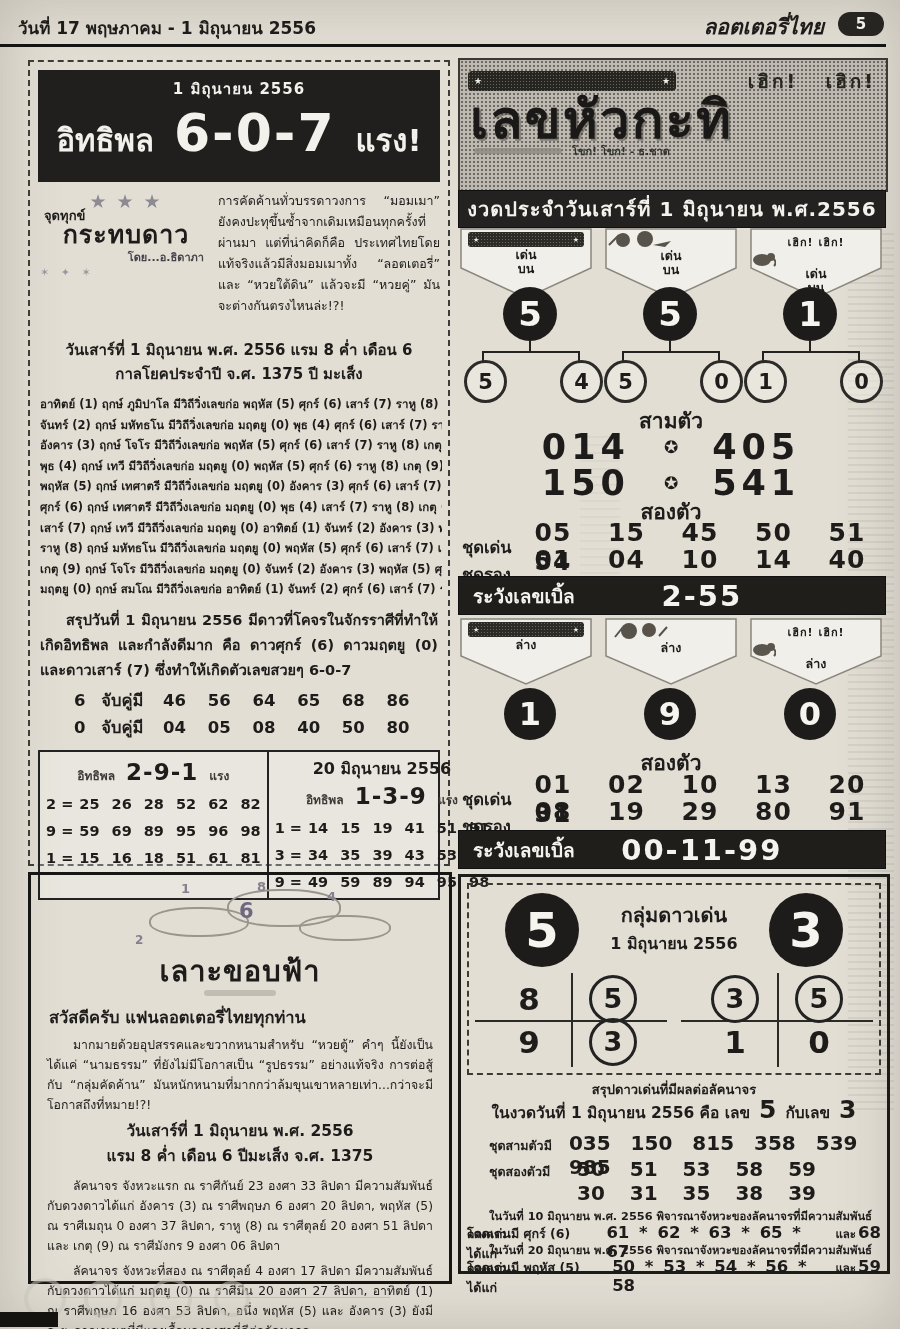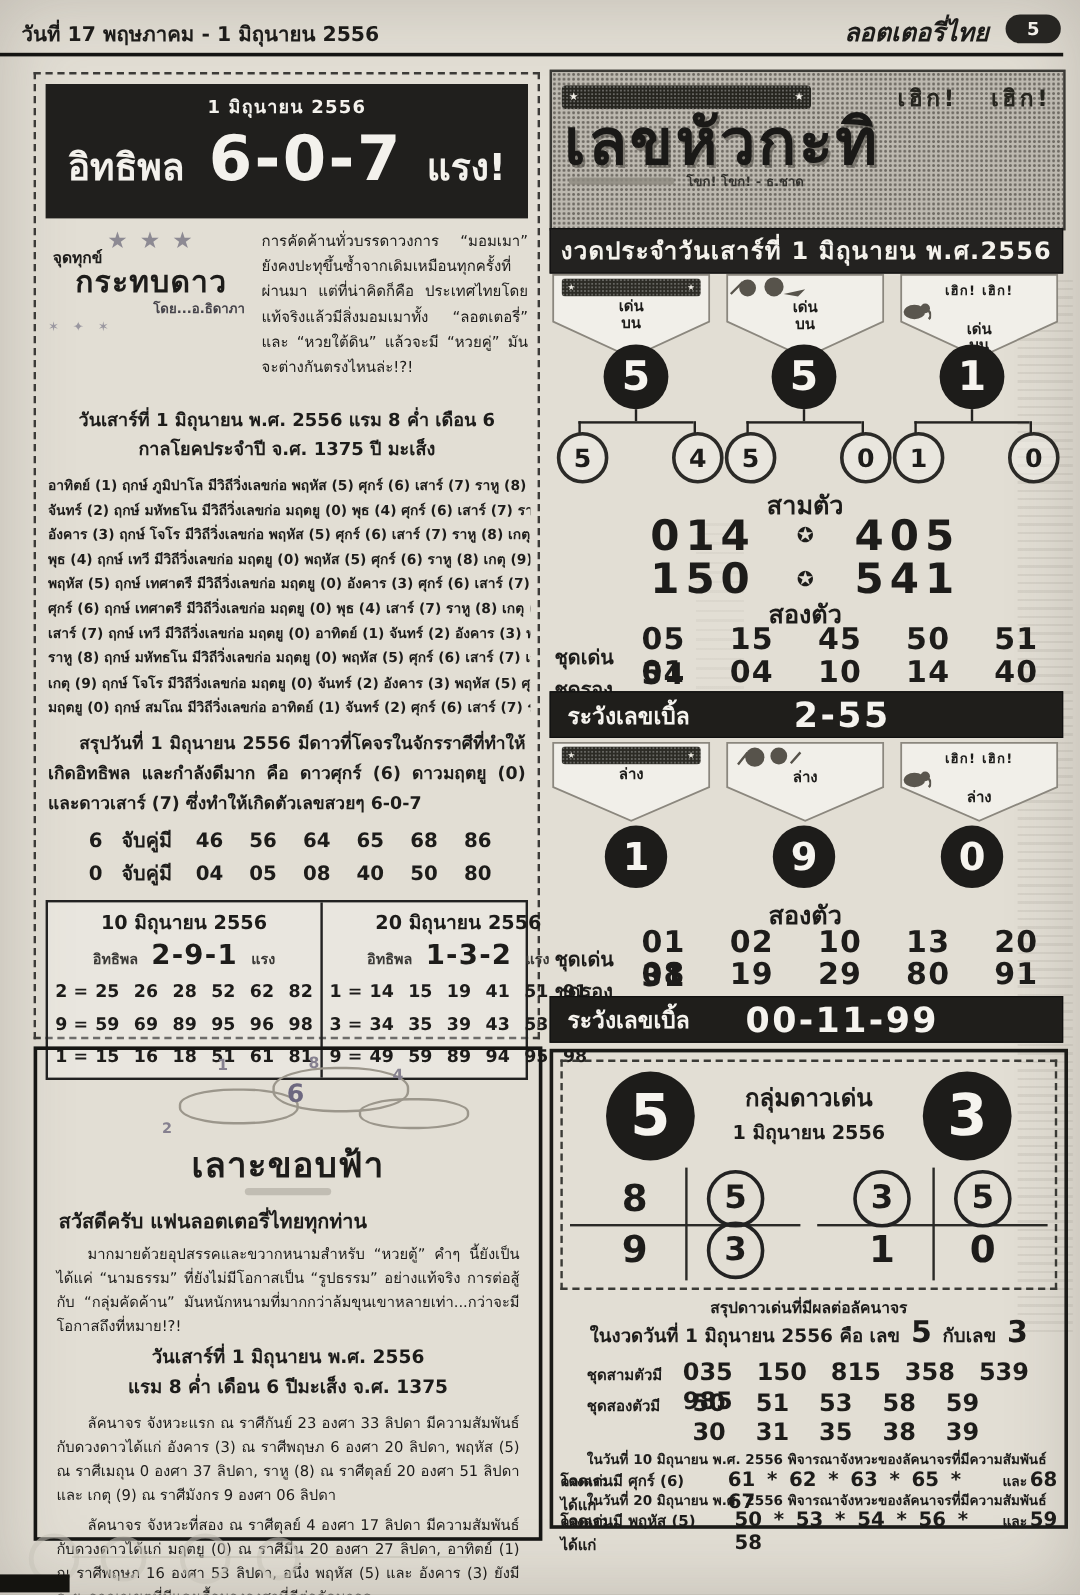--- a/index.html
+++ b/index.html
@@ -195,35 +195,34 @@
       </div>
       <div class="pairrow">
         <span>0</span>
         <span class="lab">จับคู่มี</span>
         <span class="nums">04  05  08  40  50  80</span>
       </div>
     </div>
 
     <div class="minitbl">
       <div class="mcol first">
-        <div class="mdate">10 มิถุนายน 2556</div>
         <div class="minf">
           <span class="sm">อิทธิพล</span>
           <span class="bg">2-9-1</span>
           <span class="sm">แรง</span>
         </div>
         <div class="mrow"><span>2</span> <span>=</span><span class="nums">25  26  28  52  62  82</span></div>
         <div class="mrow"><span>9</span> <span>=</span><span class="nums">59  69  89  95  96  98</span></div>
         <div class="mrow"><span>1</span> <span>=</span><span class="nums">15  16  18  51  61  81</span></div>
       </div>
       <div class="mcol">
         <div class="mdate">20 มิถุนายน 2556</div>
         <div class="minf">
           <span class="sm">อิทธิพล</span>
-          <span class="bg">1-3-2</span>
+          <span class="bg">1-3-9</span>
           <span class="sm">แรง</span>
         </div>
         <div class="mrow"><span>1</span> <span>=</span><span class="nums">14  15  19  41  51  91</span></div>
         <div class="mrow"><span>3</span> <span>=</span><span class="nums">34  35  39  43  53  93</span></div>
         <div class="mrow"><span>9</span> <span>=</span><span class="nums">49  59  89  94  95  98</span></div>
       </div>
     </div>
   </div>
 
   <div class="abs lbox2">

